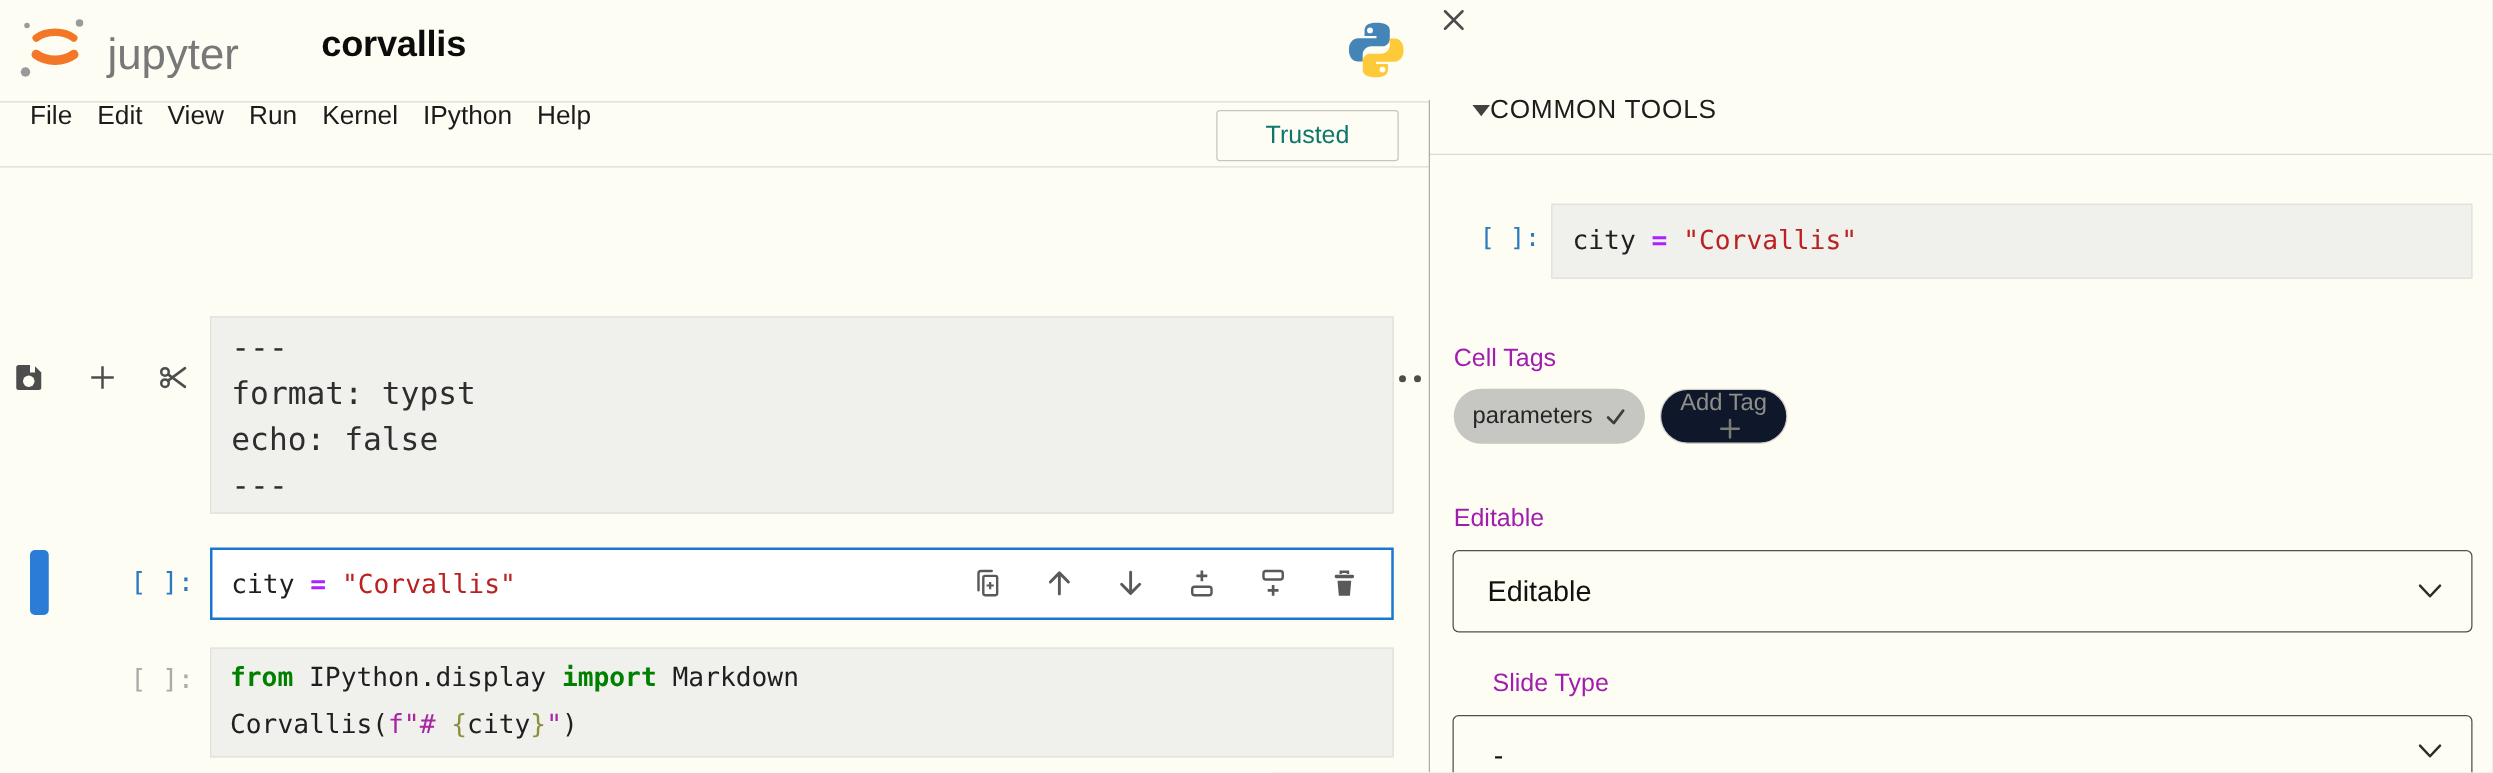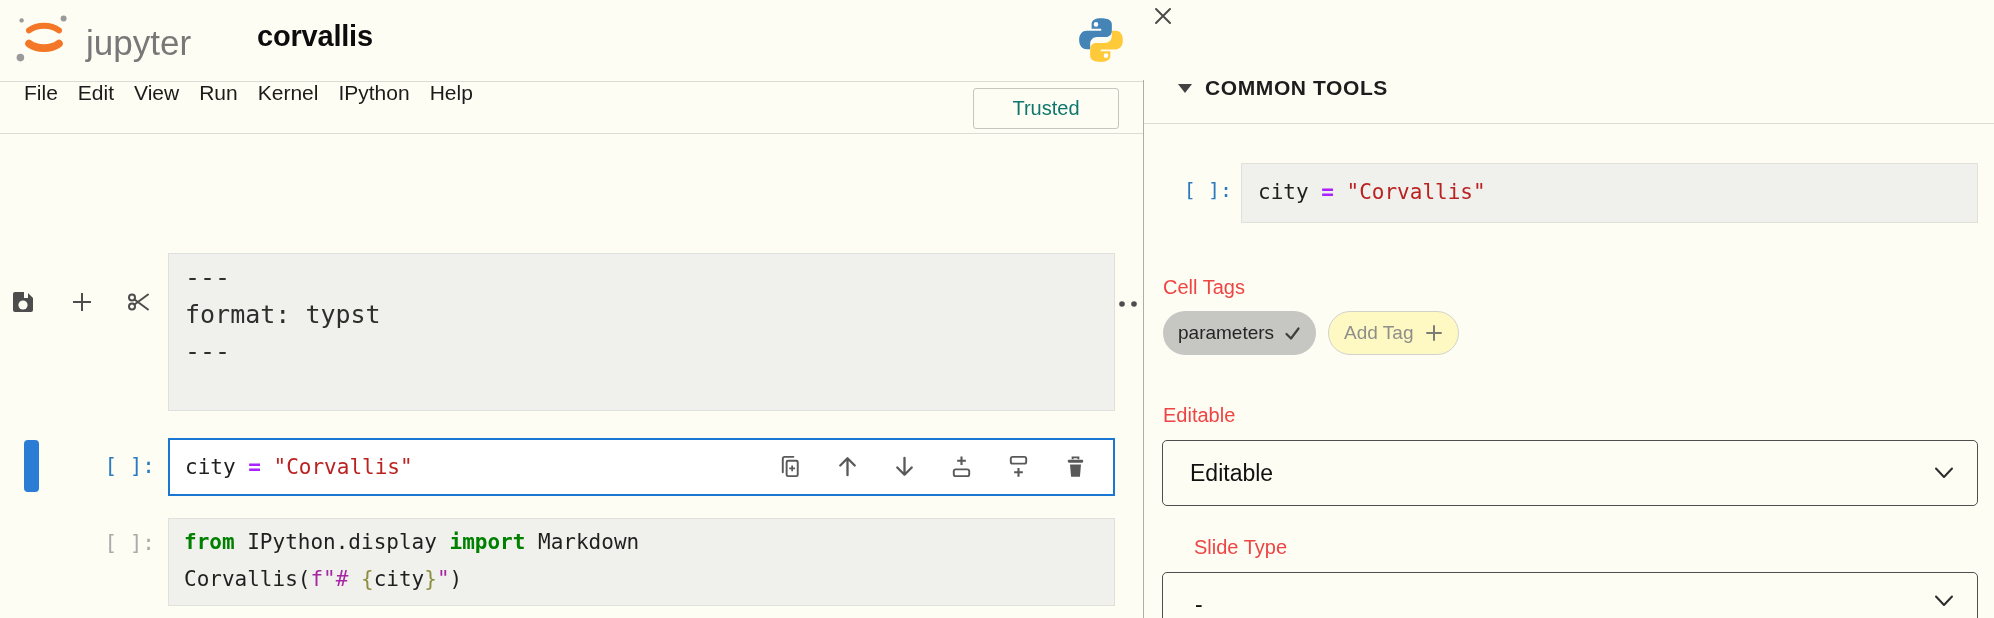--- a/index.html
+++ b/index.html
@@ -62,34 +62,34 @@
   .tok-brace{color:#8e8e40;}
 
   
   .vdiv{position:absolute;left:1143px;top:80px;width:1px;height:538px;background:#aeaea8;}
 
   
   .panel-close{position:absolute;left:1152px;top:5px;width:22px;height:22px;cursor:pointer;}
   .section-hdr{position:absolute;left:1178px;top:76px;display:flex;align-items:center;cursor:pointer;}
   .caret-down{width:0;height:0;border-left:7px solid transparent;border-right:7px solid transparent;
               border-top:9px solid #424242;}
-  .section-title{margin-left:13px;font-size:21px;font-weight:700;letter-spacing:0.6px;color:#1d1d1d;}
+  .section-title{font-size:21px;font-weight:400;letter-spacing:0.6px;color:#1d1d1d;}
   .panel-div{position:absolute;left:1144px;top:123px;width:850px;height:1px;background:#dcdcd6;}
 
   .pv-prompt{position:absolute;left:1150px;top:178px;width:82px;text-align:right;font-size:20px;color:#2c7bc0;}
   .pv-box{position:absolute;left:1241px;top:163px;width:737px;height:60px;background:#f0f0ec;
           border:1px solid #e1e1db;box-sizing:border-box;cursor:text;}
   .pv-box .codeline{padding-left:16px;font-size:21px;line-height:56px;white-space:pre;}
 
-  .panel-label{position:absolute;left:1163px;font-size:20px;color:#ef4444;}
+  .panel-label{position:absolute;left:1163px;font-size:20px;color:#a21caf;}
   .pills{position:absolute;left:1163px;top:311px;display:flex;gap:12px;}
   .pill{height:44px;border-radius:22px;display:flex;align-items:center;padding:0 15px;box-sizing:border-box;cursor:pointer;}
   .pill-on{background:#c6c6c2;color:#262626;font-size:19px;}
   .pill-on .pill-check{margin-left:10px;display:flex;}
-  .pill-add{background:#fef9c3;border:1.5px solid #d2d2cd;color:#8e8e8a;font-size:19px;}
+  .pill-add{background:#0f172a;border:1.5px solid #d2d2cd;color:#8e8e8a;font-size:19px;flex-direction:column;}
   .pill-add .pill-plus{margin-left:11px;display:flex;}
 
   .select{position:absolute;left:1162px;width:816px;border:1.5px solid #4f4f4f;border-radius:5px;
           box-sizing:border-box;display:flex;align-items:center;cursor:pointer;background:transparent;}
   .select-1{top:440px;height:66px;}
   .select-2{top:572px;height:64px;}
   .select-value{padding-left:27px;font-size:23px;color:#111;}
   .select-chev{position:absolute;right:22px;top:50%;transform:translateY(-50%);display:flex;}
 </style>
 </head>
@@ -212,20 +212,21 @@
         <circle cx="6" cy="6" r="2.8" fill="#4d4d4d"></circle>
         <circle cx="18" cy="6" r="2.8" fill="#4d4d4d"></circle>
         <circle cx="30" cy="6" r="2.8" fill="#4d4d4d"></circle>
       </svg>
     </span>
   </div>
 
   <div class="raw-cell mono">
     <div class="raw-line">---</div>
     <div class="raw-line">format: typst</div>
+    <div class="raw-line">echo: false</div>
     <div class="raw-line">---</div>
   </div>
 
   <div class="sel-bar"></div>
   <div class="prompt prompt-blue mono" style="top:454px;">[ ]:</div>
   <div class="sel-cell mono">
     <div class="codeline"><span class="tok-plain">city </span><span class="tok-op">=</span><span class="tok-plain"> </span><span class="tok-str">"Corvallis"</span></div>
     <div class="cell-toolbar">
       <span class="cticon">
         <svg width="27" height="27" viewBox="0 0 28 28">

